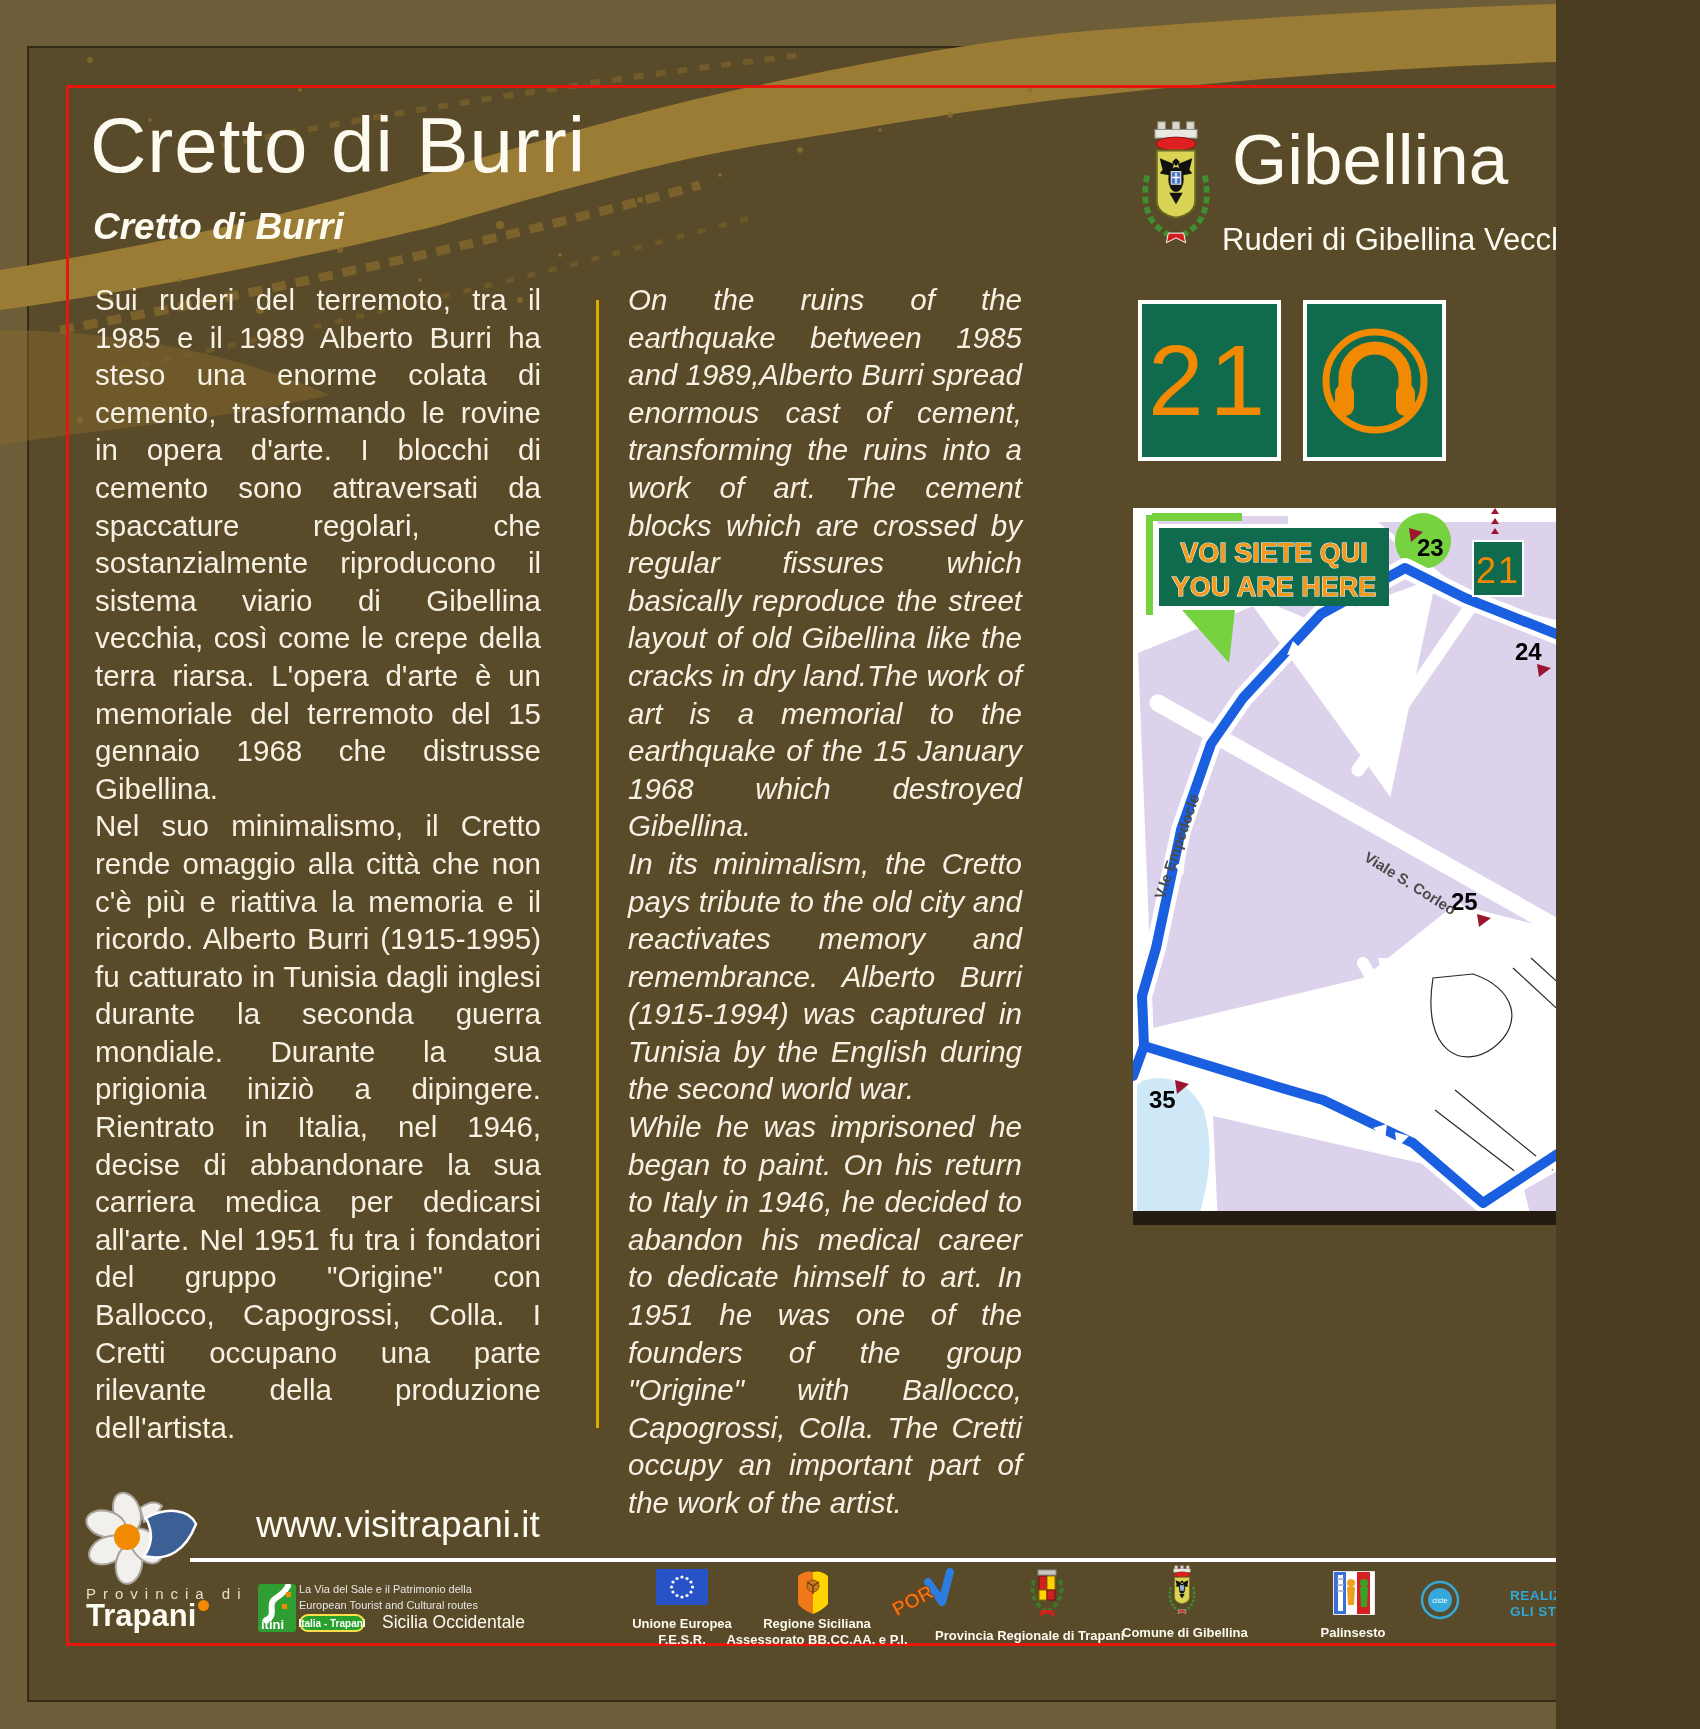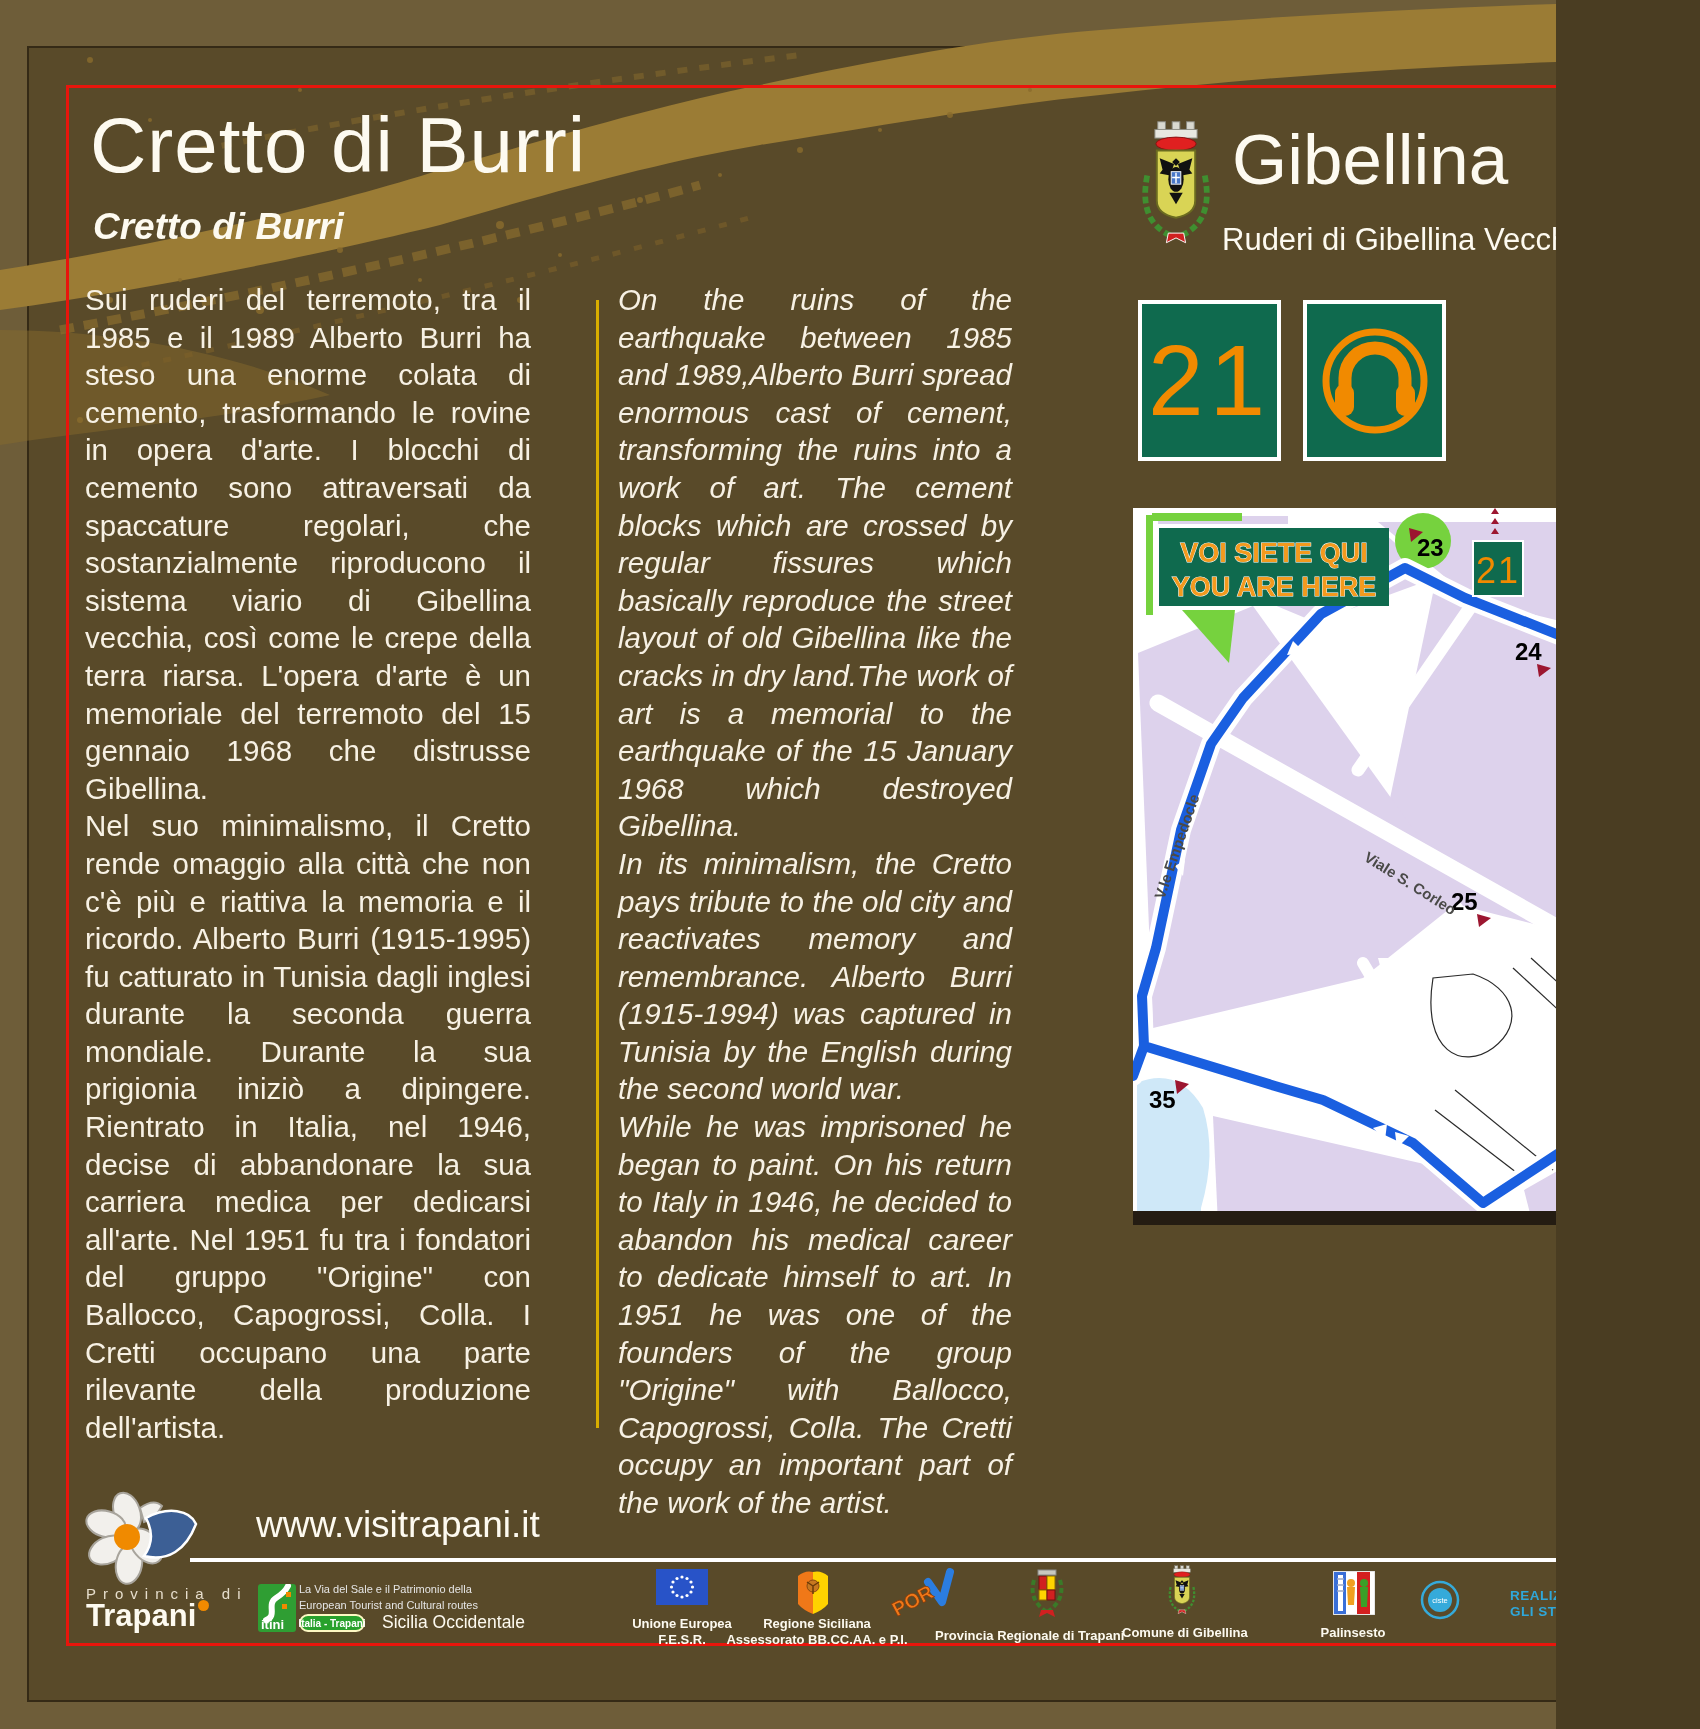--- a/index.html
+++ b/index.html
@@ -11,33 +11,33 @@
   .redframe{position:absolute;left:66px;top:85px;width:1561px;height:1555px;
             border:3px solid #e8150c;z-index:2;}
   .abs{position:absolute;z-index:3;}
   .title{font-size:78px;letter-spacing:1px;color:#fdfaf0;white-space:nowrap;}
   .subtitle{font-size:37px;font-weight:bold;font-style:italic;color:#fdfaf0;white-space:nowrap;}
   .town{font-size:71px;color:#fdfaf0;white-space:nowrap;margin-top:20px;}
   .townsub{font-size:31px;color:#fdfaf0;white-space:nowrap;}
   .badge{background:#0f6a4e;border:4px solid #fff;box-sizing:border-box;
          display:flex;align-items:center;justify-content:center;}
   .badge .num{font-size:100px;color:#f18a00;letter-spacing:6px;}
-  .coltext{font-size:29.5px;line-height:37.6px;text-align:justify;color:#f7f1e4;}
+  .coltext{font-size:29.5px;line-height:37.6px;text-align:justify;color:#f7f1e4;margin-left:10px;}
   .coltext p{margin:0;}
   .col-en{font-style:italic;}
   .divider{background:#d9ae00;}
   .mapbox{background:#a16207;}
   .rule{background:#ffffff;}
   .website{font-size:37px;color:#fdfaf0;white-space:nowrap;}
   .provline1{font-size:15px;letter-spacing:7px;color:#e7decd;white-space:nowrap;}
   .provline2{font-size:31px;font-weight:bold;color:#fdfaf0;white-space:nowrap;}
   .odot{position:absolute;width:11px;height:11px;border-radius:50%;background:#f18a00;}
   .itcap{font-size:11px;color:#e5e5e5;white-space:nowrap;}
   .itcap3{font-size:17.5px;color:#fdfaf0;white-space:nowrap;}
-  .pill{background:#28a12c;border:2px solid #fef9c3;border-radius:9px;box-sizing:border-box;
+  .pill{background:#28a12c;border:2px solid #fde047;border-radius:9px;box-sizing:border-box;
         display:flex;align-items:center;justify-content:center;
         font-size:10px;font-weight:bold;color:#fff;white-space:nowrap;}
   .logocap{font-size:13px;font-weight:bold;color:#fdfaf0;text-align:center;white-space:nowrap;}
   .cistetxt{font-size:13.5px;font-weight:bold;color:#2fa7d9;letter-spacing:.5px;white-space:nowrap;padding-left:40px;}
 </style>
 </head>
 <body>
 
 <div class="sign">
 

